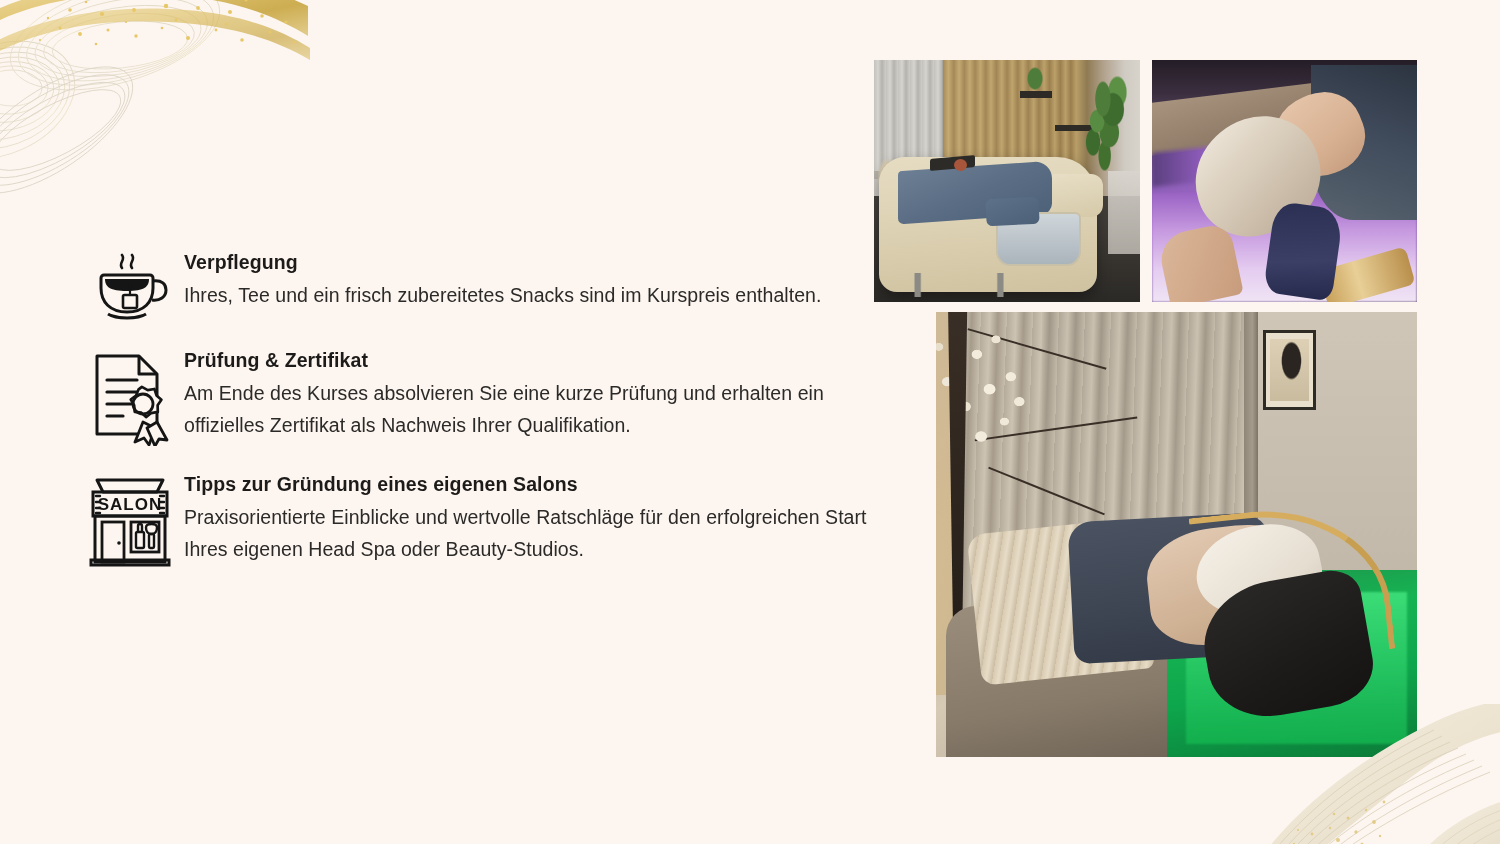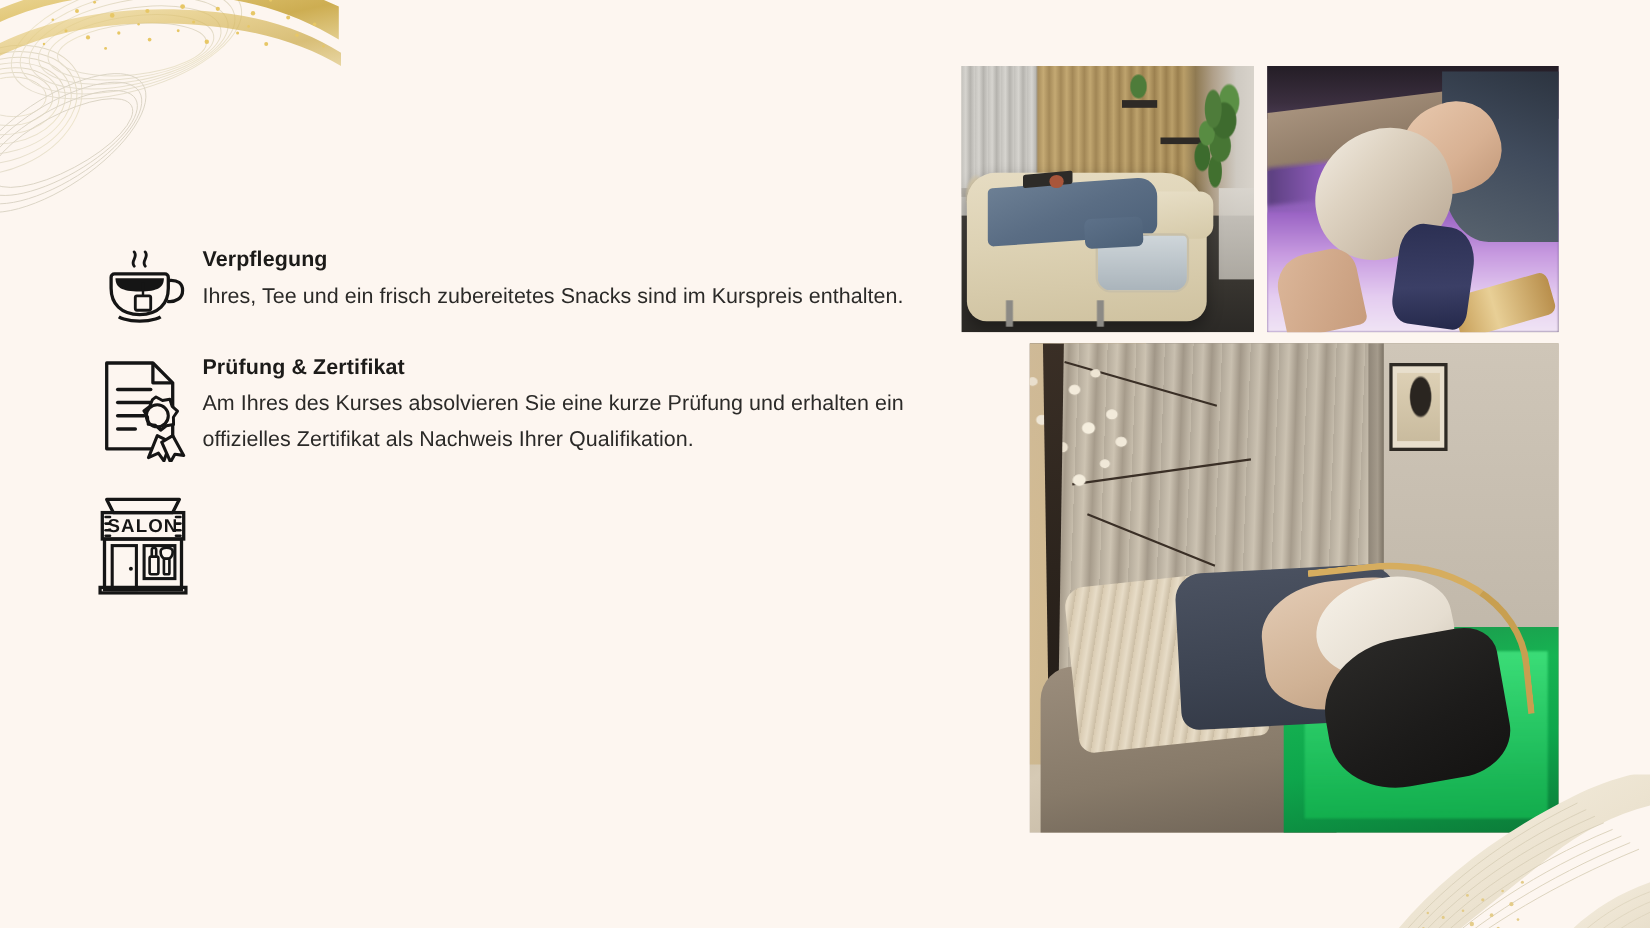--- a/index.html
+++ b/index.html
@@ -23,21 +23,21 @@
     position:absolute;
     left:84px; top:104px;
     font-size:47px;
     font-weight:bold;
     letter-spacing:9px;
     color:#1c1b19;
     line-height:1;
   }
 
   
-  .features{ position:absolute; left:82px; top:224px; width:800px; }
+  .features{ position:absolute; left:82px; top:250px; width:800px; }
   .feature{ display:flex; align-items:flex-start; margin-bottom:24px; }
   .feature-icon{ flex:0 0 auto; width:96px; display:flex; justify-content:center; padding-top:4px; }
   .feature-body{ flex:1 1 auto; padding-left:6px; }
   .feature-title{
     font-size:19.5px; font-weight:bold; color:#1c1b19;
     line-height:1.3; margin-bottom:5px; letter-spacing:0.1px;
   }
   .feature-desc{
     font-size:19.5px; font-weight:normal; color:#2b2a28;
     line-height:1.62; letter-spacing:0.05px;
@@ -330,21 +330,21 @@
             <path d="M16,64 L32,64"></path>
           </g>
           <path d="M52,70 L44,90 L53,86 L58,93 L64,76 Z" fill="#fdf6f0" stroke="#151515" stroke-width="2.8" stroke-linejoin="round"></path>
           <path d="M66,70 L76,88 L68,87 L64,94 L56,76 Z" fill="#fdf6f0" stroke="#151515" stroke-width="2.8" stroke-linejoin="round"></path>
           <path d="M58,40 L64.2,43.4 L71.2,42.2 L73.4,49 L78.6,53.6 L74.6,59.4 L74.8,66.4 L67.9,67.6 L62.4,71.9 L57.4,67.1 L50.5,66.3 L49.9,59.3 L46.3,53.3 L51.9,49.1 L54.6,42.6 Z" transform="translate(-9,-6) scale(0.95) translate(5,3)" fill="#fdf6f0" stroke="#151515" stroke-width="2.8" stroke-linejoin="round"></path>
           <circle cx="52" cy="52" r="10" fill="none" stroke="#151515" stroke-width="2.8"></circle>
         </svg>
       </div>
       <div class="feature-body">
         <div class="feature-title">Prüfung &amp; Zertifikat</div>
-        <div class="feature-desc">Am Ihres des Kurses absolvieren Sie eine kurze Prüfung und erhalten ein offizielles Zertifikat als Nachweis Ihrer Qualifikation.</div>
+        <div class="feature-desc">Am Ende des Kurses absolvieren Sie eine kurze Prüfung und erhalten ein offizielles Zertifikat als Nachweis Ihrer Qualifikation.</div>
       </div>
     </div>
 
     <div class="feature f3">
       <div class="feature-icon ico">
         <svg width="86" height="92" viewBox="0 0 86 92" xmlns="http://www.w3.org/2000/svg">
           <path d="M16,16 L70,16 L76,4 L10,4 Z" fill="none" stroke="#151515" stroke-width="3" stroke-linejoin="round"></path>
           <rect x="6" y="16" width="74" height="24" fill="none" stroke="#151515" stroke-width="3"></rect>
           <g stroke="#151515" stroke-width="2.4" stroke-linecap="round">
             <path d="M9,20 L13,20"></path>
@@ -360,20 +360,24 @@
           <rect x="8" y="40" width="70" height="46" fill="none" stroke="#151515" stroke-width="3"></rect>
           <rect x="15" y="46" width="22" height="40" fill="none" stroke="#151515" stroke-width="2.8"></rect>
           <circle cx="32" cy="67" r="1.8" fill="#151515"></circle>
           <rect x="44" y="46" width="28" height="30" fill="none" stroke="#151515" stroke-width="2.8"></rect>
           <rect x="49" y="56" width="8" height="16" rx="1.5" fill="none" stroke="#151515" stroke-width="2.4"></rect>
           <path d="M51,56 L51,50 C51,48.5 52,48 53,48 C54,48 55,48.5 55,50 L55,56" fill="none" stroke="#151515" stroke-width="2.4"></path>
           <rect x="62" y="58" width="5" height="14" rx="1.2" fill="none" stroke="#151515" stroke-width="2.4"></rect>
           <path d="M64.5,58 C60,58 59,54 59,51.5 C59,49 61.5,48 64.5,48 C67.5,48 70,49 70,51.5 C70,54 69,58 64.5,58 Z" fill="none" stroke="#151515" stroke-width="2.4"></path>
           <rect x="4" y="84" width="78" height="5" fill="none" stroke="#151515" stroke-width="3"></rect>
         </svg>
+      </div>
+      <div class="feature-body">
+        <div class="feature-title">Tipps zur Gründung eines eigenen Salons</div>
+        <div class="feature-desc">Praxisorientierte Einblicke und wertvolle Ratschläge für den erfolgreichen Start Ihres eigenen Head Spa oder Beauty-Studios.</div>
       </div>
     </div>
 
   </div>
 
   <div class="photo photo-1">
     <div class="photo-inner">
       <div class="p1-wall"></div>
       <div class="p1-curtain"></div>
       <div class="p1-window-sill"></div>

